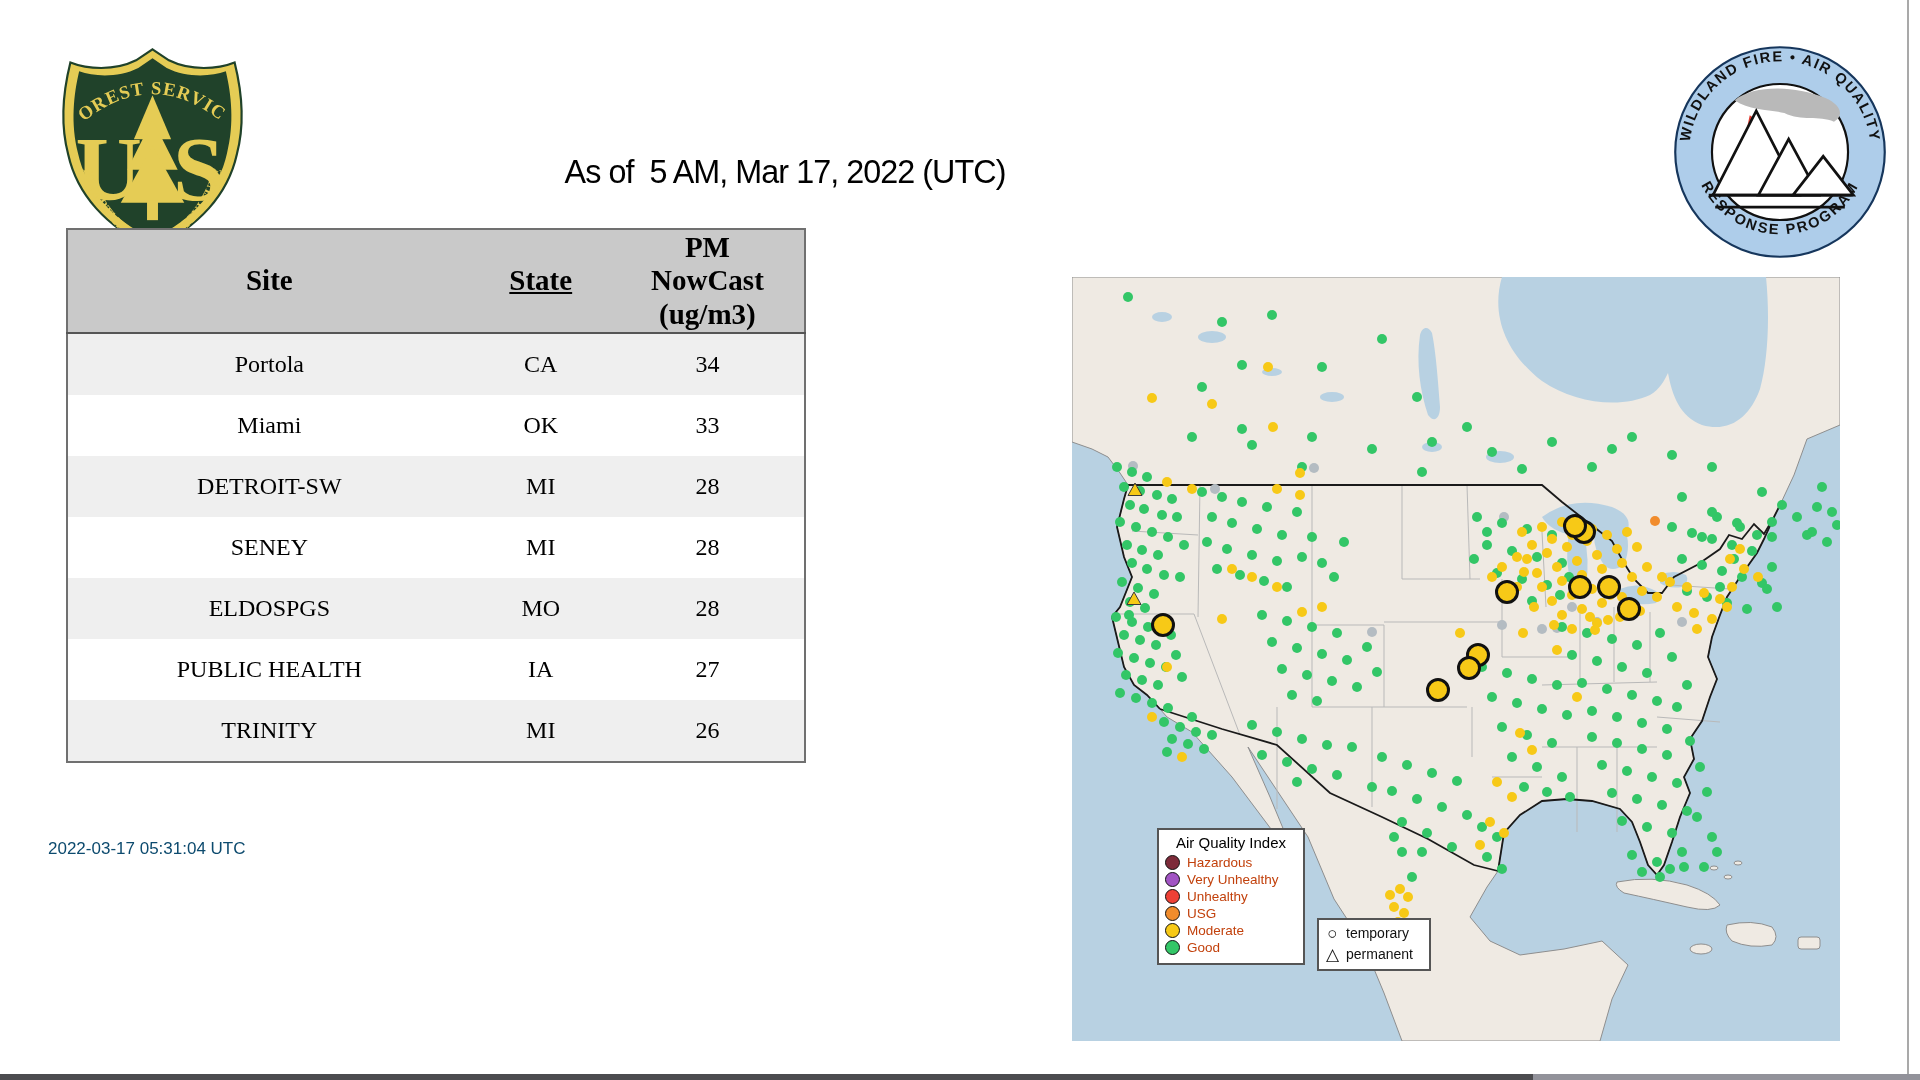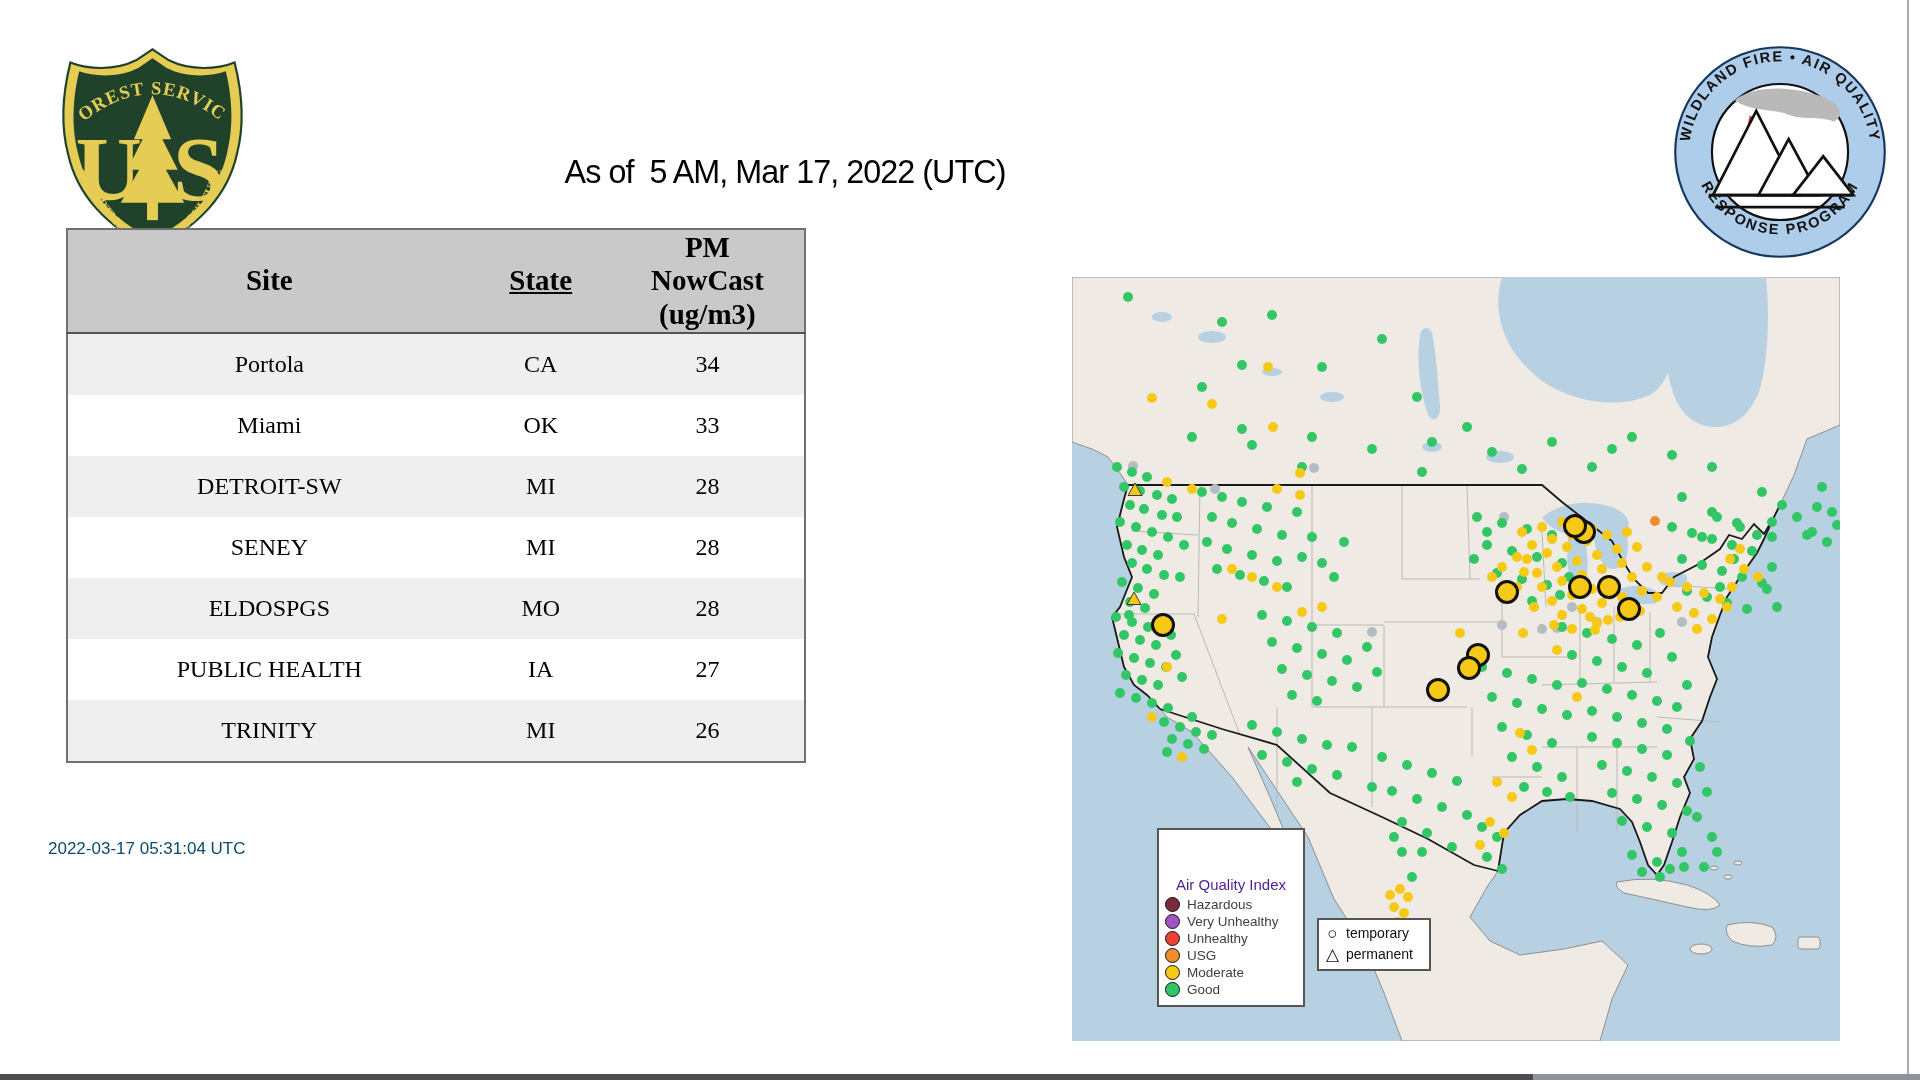--- a/index.html
+++ b/index.html
@@ -26,22 +26,22 @@
   
   .timestamp{position:absolute;left:48px;top:839px;font-size:17px;color:#0c4a6e;}
   .bottom-bar{position:absolute;left:0;top:1074px;height:6px;width:1920px;background:#92929a;}
   .bottom-bar .done{position:absolute;left:0;top:0;height:6px;width:1533px;background:#4c4c4f;}
   .right-line{position:absolute;left:1907px;top:0;width:2px;height:1080px;background:#a9a9a9;}
   
   .map{position:absolute;left:1072px;top:277px;width:768px;height:764px;}
   .map svg{position:absolute;left:0;top:0;}
   .aqi-legend{position:absolute;left:85px;top:551px;width:148px;background:#fff;
               border:2px solid #555;box-sizing:border-box;padding:4px 6px 6px 6px;}
-  .aqi-legend .lg-title{font-size:15px;color:#4c1d95;text-align:center;margin-bottom:4px;margin-top:42px;}
-  .lg-row{display:flex;align-items:center;gap:7px;font-size:13.5px;color:#404040;margin:2px 0;}
+  .aqi-legend .lg-title{font-size:15px;color:#000000;text-align:center;margin-bottom:4px;}
+  .lg-row{display:flex;align-items:center;gap:7px;font-size:13.5px;color:#c2410c;margin:2px 0;}
   .lg-dot{width:13px;height:13px;border-radius:50%;border:1.6px solid #111;flex:0 0 auto;}
   .marker-legend{position:absolute;left:245px;top:641px;width:114px;background:#fff;
                  border:2px solid #555;box-sizing:border-box;padding:3px 6px;}
   .mk-row{display:flex;align-items:center;gap:6px;font-size:14px;color:#111;line-height:1.25;}
   .mk-glyph{font-size:17px;width:15px;text-align:center;color:#111;}
 </style>
 </head>
 <body>
 
 <div class="stage">

